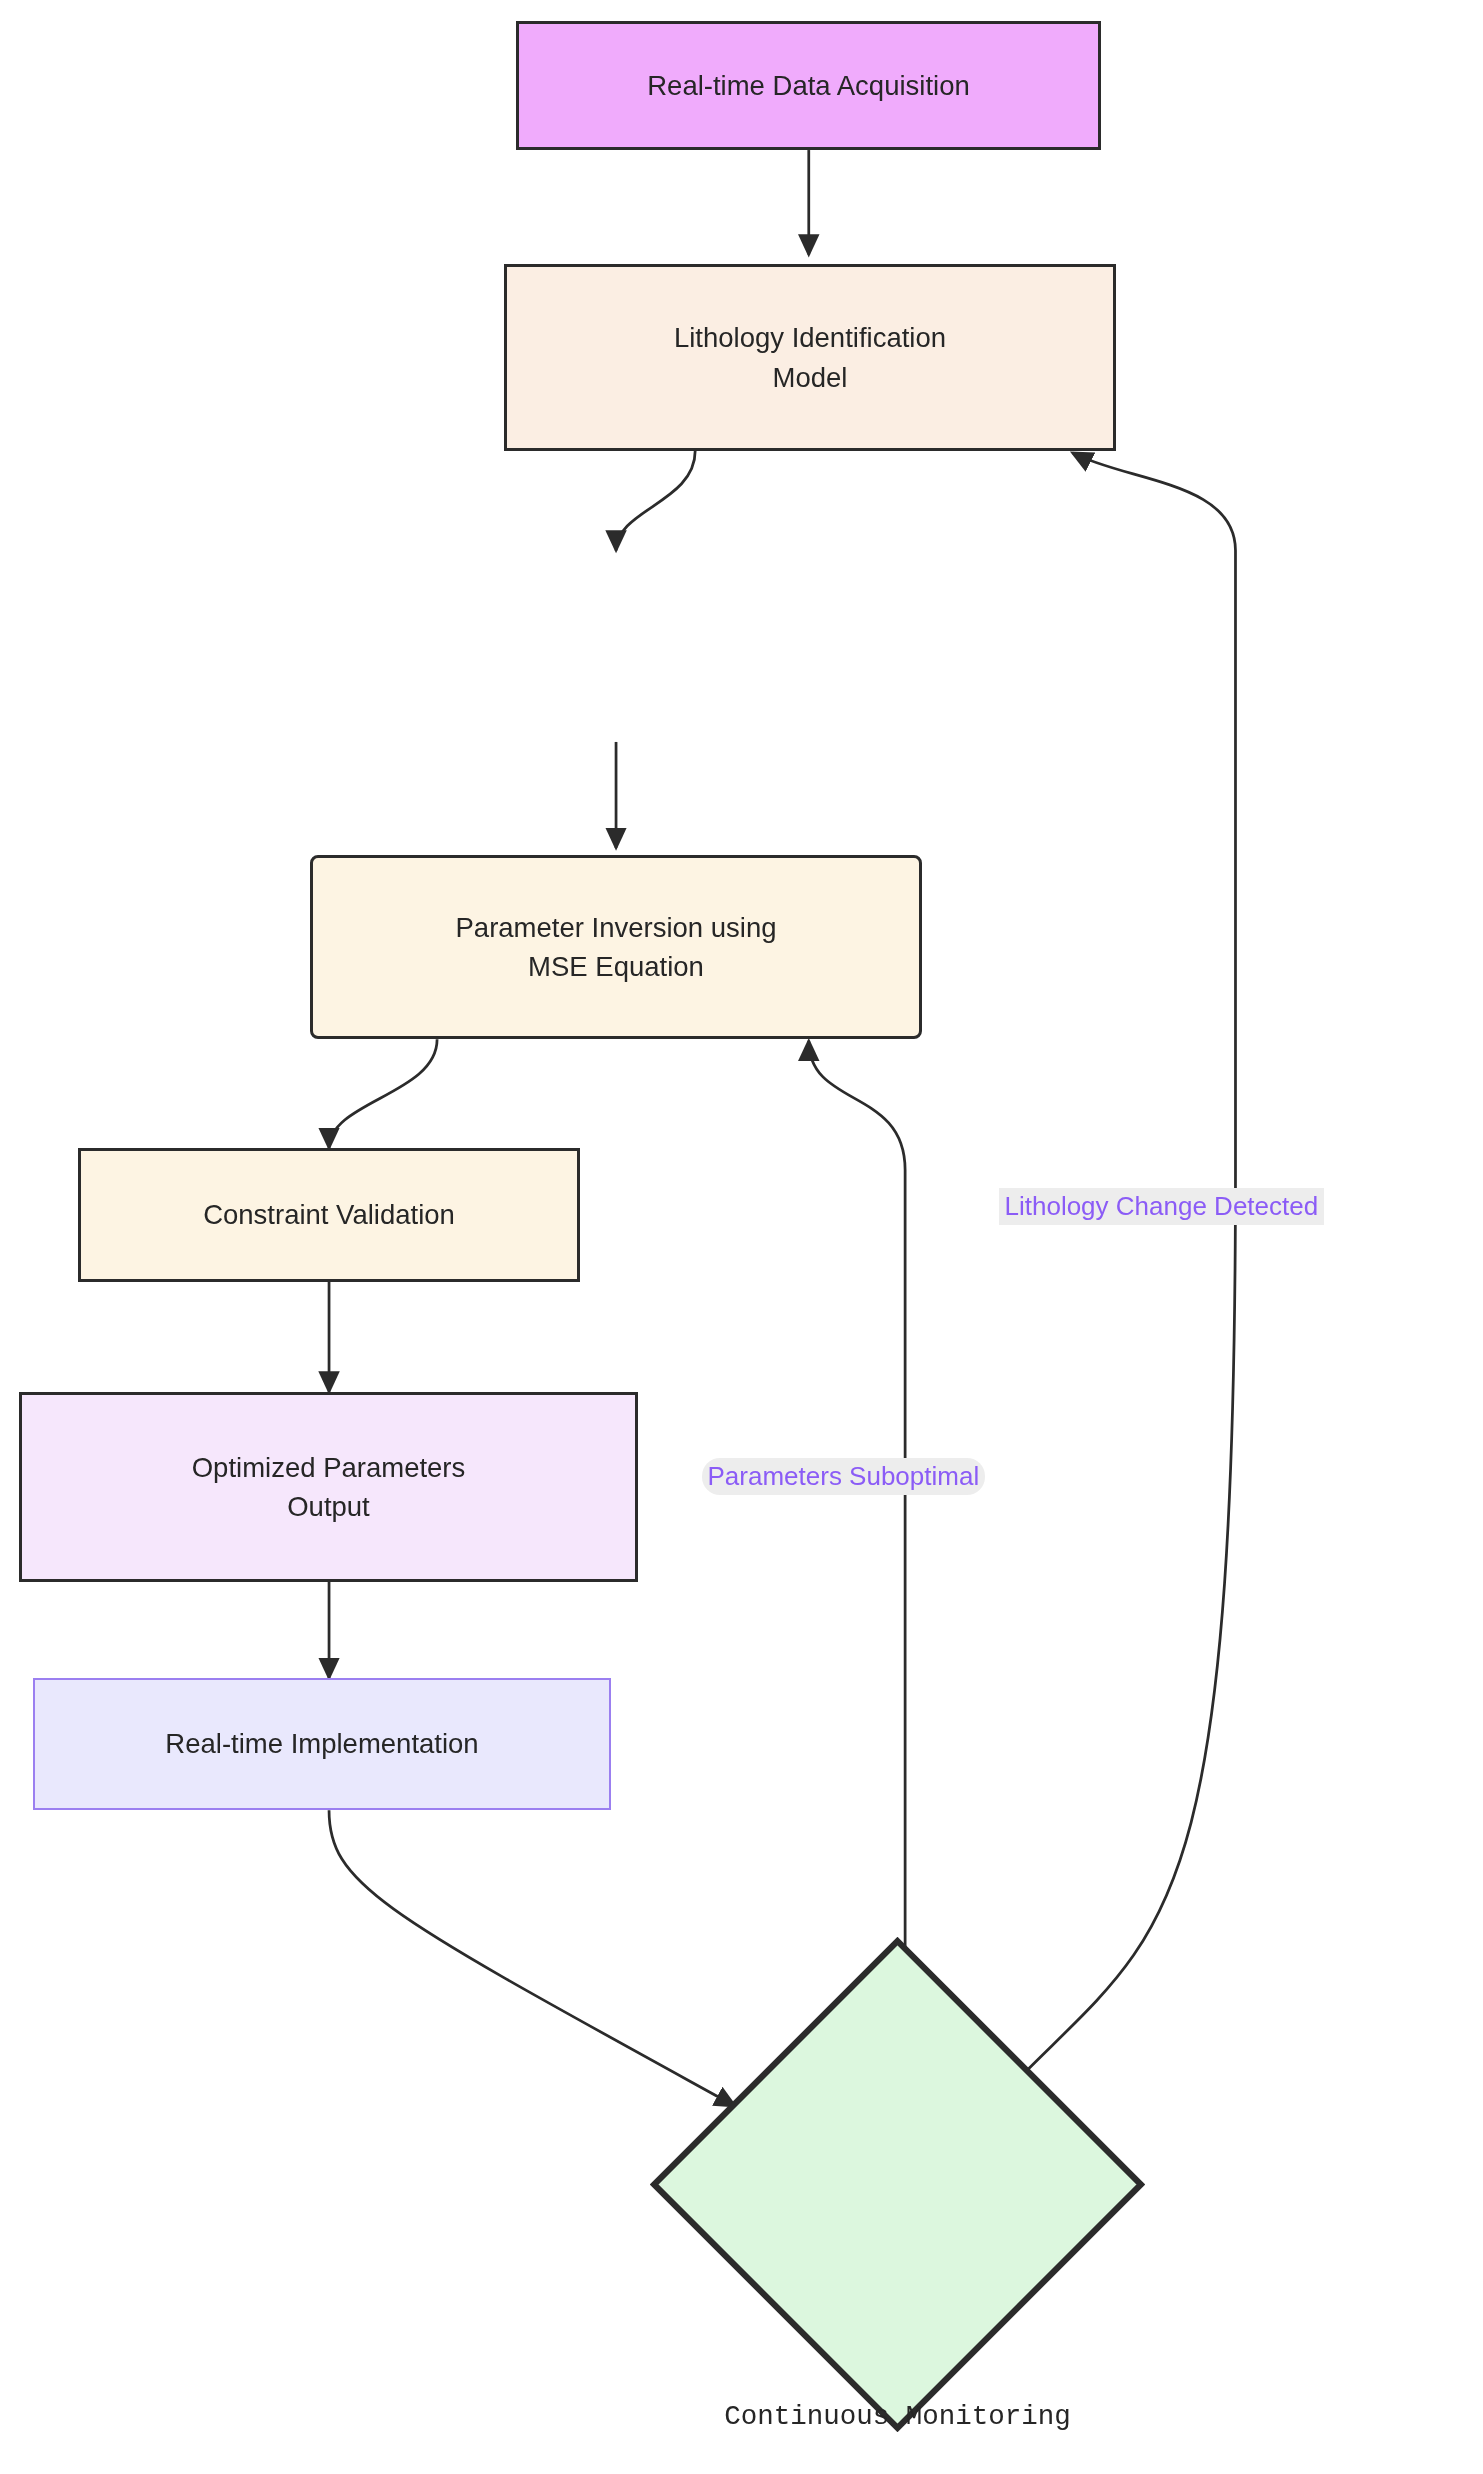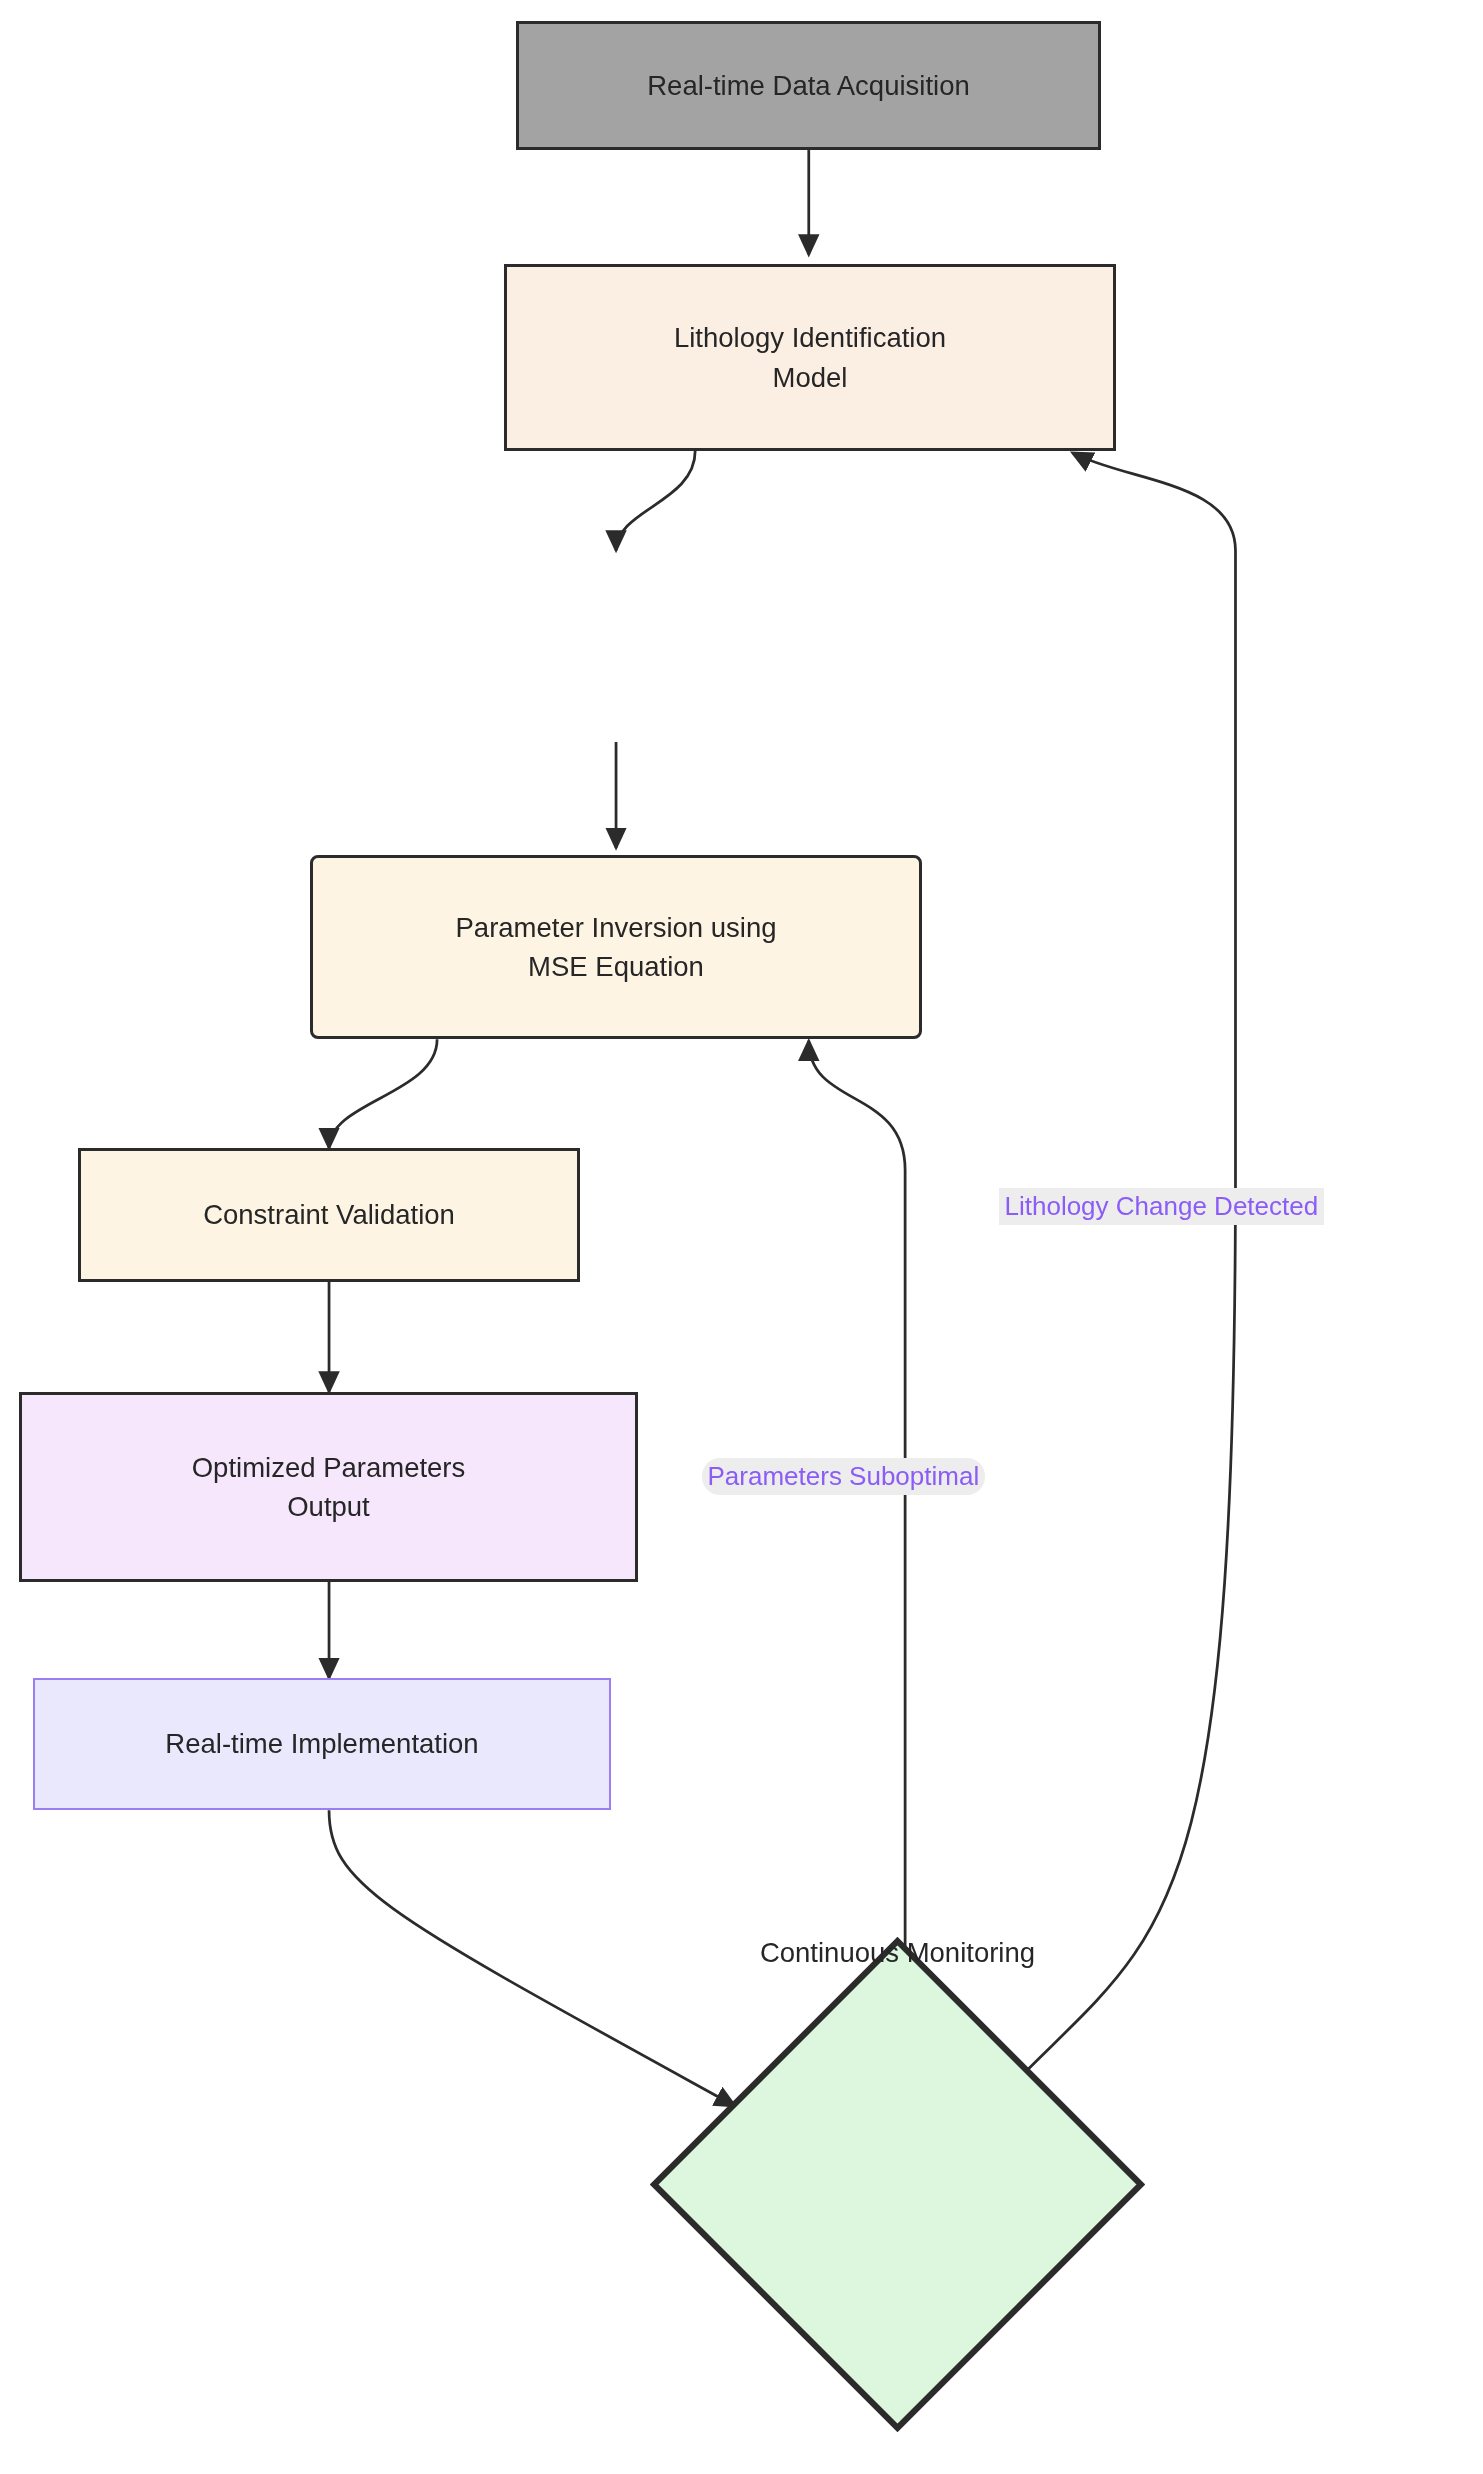--- a/index.html
+++ b/index.html
@@ -4,21 +4,21 @@
 <style>
   html,body{margin:0;padding:0;background:#ffffff;}
   body{font-family:"Liberation Sans",sans-serif;}
   #stage{position:relative;width:1484px;height:2475px;background:#ffffff;overflow:hidden;}
   #edges{position:absolute;left:0;top:0;width:1484px;height:2475px;}
   .node{position:absolute;box-sizing:border-box;display:flex;align-items:center;justify-content:center;text-align:center;color:#262626;line-height:1.42;}
   .rect{border:3.4px solid #2b2b2b;}
   .node .lbl{white-space:pre-line;padding:0 9.6px;}
   .edge-label{position:absolute;background:#ededed;color:#8b5cf6;padding:2.8px 5.5px;white-space:nowrap;line-height:1.2;}
   .diamond-wrap{position:absolute;}
-  .diamond-text{position:absolute;left:0;top:0;width:100%;height:100%;display:flex;align-items:flex-start;justify-content:center;color:#262626;}
+  .diamond-text{position:absolute;left:0;top:0;width:100%;height:100%;display:flex;align-items:flex-end;justify-content:center;color:#262626;font-family:Liberation Mono, monospace;}
 </style>
 </head>
 <body>
 
 <div id="stage">
 
   <svg id="edges" viewBox="0 0 2156 3596" xmlns="http://www.w3.org/2000/svg">
     <defs>
       <marker id="ah" markerWidth="9" markerHeight="9" refX="7.4" refY="4.5" orient="auto" markerUnits="strokeWidth">
         <path d="M0,0.6 L8.4,4.5 L0,8.4 z" fill="#2b2b2b"></path>
@@ -30,21 +30,21 @@
       <path d="M895,1078 L895,1232" marker-end="url(#ah)"></path>
       <path d="M635,1510 C635,1590 478,1600 478,1668" marker-end="url(#ah)"></path>
       <path d="M478,1862 L478,2022" marker-end="url(#ah)"></path>
       <path d="M478,2298 L478,2438" marker-end="url(#ah)"></path>
       <path d="M478,2630 C478,2740 560,2780 1068,3060" marker-end="url(#ah)"></path>
       <path d="M1315,3170 L1315,1700 C1315,1580 1175,1610 1175,1512" marker-end="url(#ah)"></path>
       <path d="M1490,3010 C1700,2800 1795,2780 1795,1700 L1795,800 C1795,700 1640,700 1558,658" marker-end="url(#ah)"></path>
     </g>
   </svg>
 
-  <div class="node rect" style="left:516px;top:20.6px;width:585px;height:129px;background:#a3a3a3;border-color:#2b2b2b;font-size:27.5px;">
+  <div class="node rect" style="left:516px;top:20.6px;width:585px;height:129px;background:#f0abfc;border-color:#2b2b2b;font-size:27.5px;">
     <span class="lbl">Real-time Data Acquisition</span>
   </div>
 
   <div class="node rect" style="left:504px;top:264px;width:612px;height:187px;background:#fbeee3;border-color:#2b2b2b;font-size:27.5px;">
     <span class="lbl">Lithology Identification
 Model</span>
   </div>
 
 
   <div class="node rect" style="left:310px;top:855px;width:612px;height:184px;background:#fdf4e3;border-color:#2b2b2b;font-size:27.5px;border-radius:8px;">

